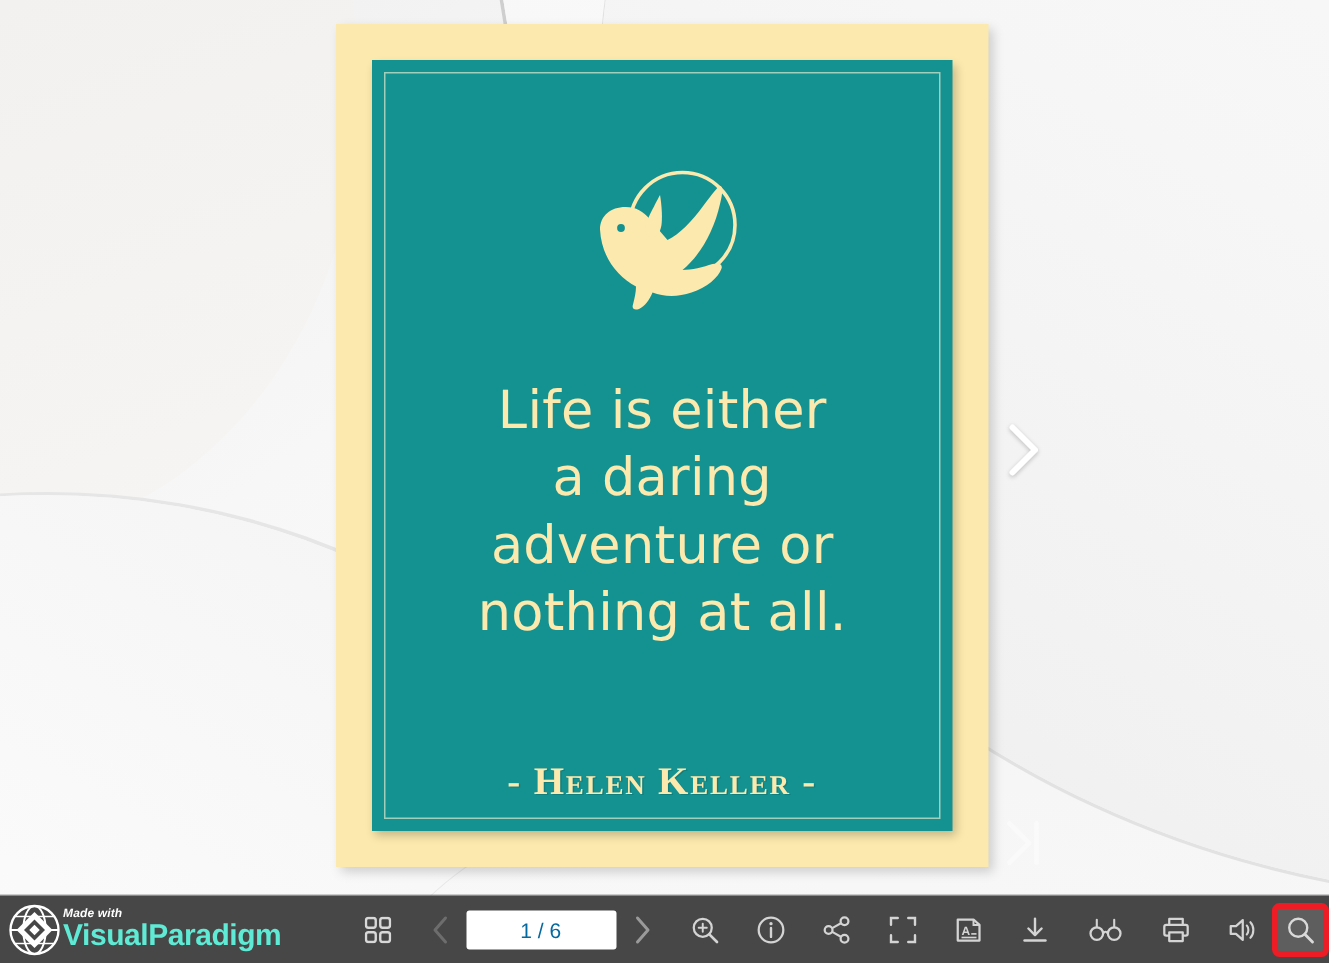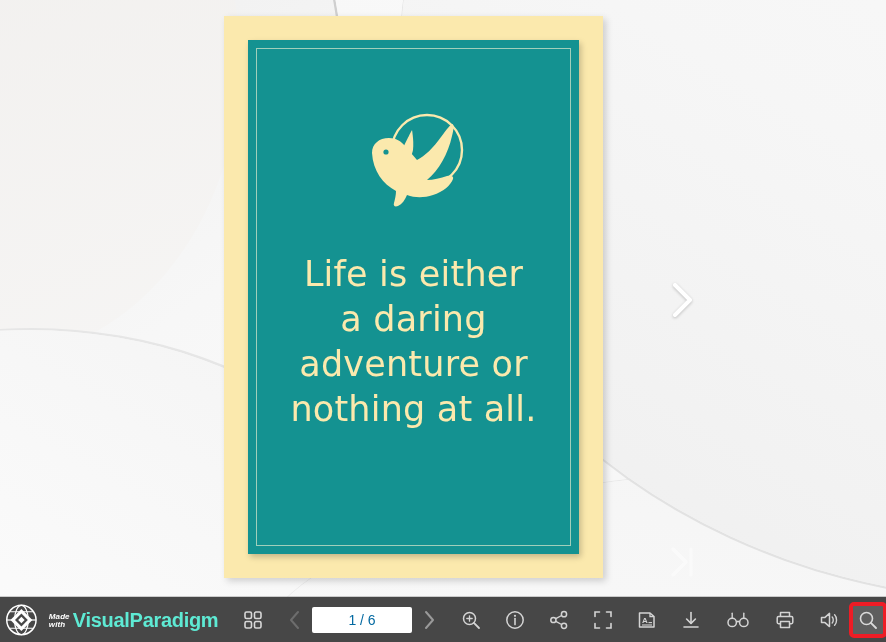--- a/index.html
+++ b/index.html
@@ -59,21 +59,21 @@
     width: 500px; height: 600px;
     left: -260px; top: -240px;
     background: linear-gradient(160deg, #f0eeec 0%, #f6f5f4 100%);
   }
 
   
   #page-card {
     position: absolute;
     left: 224px;
     top: 16px;
-    width: 379px;
+    width: 435px;
     height: 562px;
     background: #fbe9ad;
     box-shadow: 3px 3px 7px rgba(0,0,0,0.17);
   }
   .quote-panel {
     position: absolute;
     left: 24px;
     top: 24px;
     right: 24px;
     bottom: 24px;
@@ -151,25 +151,24 @@
 
   #brand {
     display: flex;
     align-items: center;
     margin-left: 4px;
     height: 45px;
     cursor: pointer;
   }
   #brand .brand-text {
     display: flex;
-    flex-direction: row;
+    flex-direction: column;
     justify-content: center;
-    margin-left: 10px;
+    margin-left: 0;
     line-height: 1;
-    align-items: flex-end;
   }
   .brand-made {
     font-size: 8px;
     color: #ffffff;
     font-weight: 700;
     font-style: italic;
     letter-spacing: 0.1px;
     margin-bottom: 1px;
   }
   .brand-name {
@@ -273,20 +272,21 @@
                    C47 47, 46 43, 48 38
                    C51 31, 57 20, 57 20 Z" fill="#fbe9ad"></path>
           <circle cx="31" cy="42" r="2.6" fill="#149291"></circle>
         </svg>
       </div>
 
       <div class="quote-text">Life is either
 a daring
 adventure or
 nothing at all.</div>
+      <div class="quote-author">- Helen Keller -</div>
     </div>
   </div>
 
   <div class="nav-arrow" id="next-arrow">
     <svg width="32" height="44" viewBox="0 0 32 44">
       <path d="M9 7 L24 22 L9 37" fill="none" stroke="#ffffff" stroke-width="4" stroke-linecap="round" stroke-linejoin="round" style="filter: drop-shadow(0px 1px 1.5px rgba(0,0,0,0.22));"></path>
     </svg>
   </div>
 
   <div class="nav-arrow" id="last-arrow">

